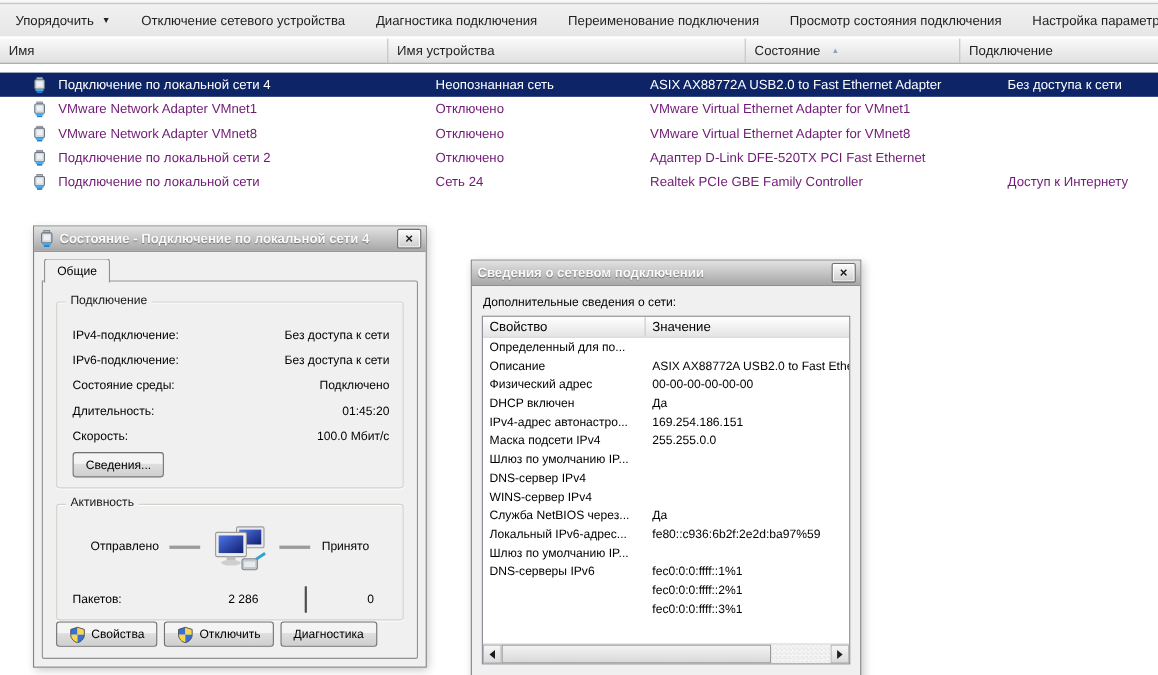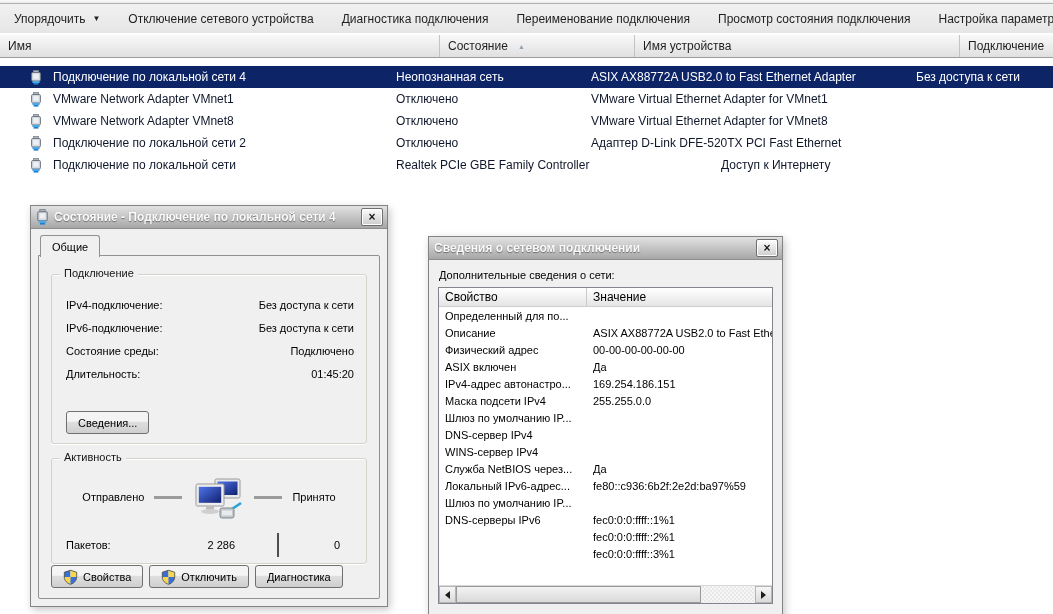--- a/index.html
+++ b/index.html
@@ -16,29 +16,29 @@
   .tb-item{display:flex;align-items:center;gap:7px;cursor:default;}
   .tb-caret{font-size:8px;color:#222;}
 
   
   .lv-header{position:absolute;top:34px;left:0;right:0;height:24px;
     background:linear-gradient(#f9f9f9,#e0e0e0);
     border-top:1px solid #ffffff;border-bottom:1px solid #9c9c9c;
     display:flex;font-size:12px;color:#1f1f1f;box-sizing:border-box;}
   .hcol{display:flex;align-items:center;padding-left:8px;box-sizing:border-box;
     border-right:1px solid #c3c3c3;}
-  .hcol-name{width:440px;}
+  .hcol-name{width:353px;}
   .hcol-state{width:195px;}
   .hcol-device{width:325px;}
   .hcol-conn{flex:1;border-right:none;}
   .sort-arrow{font-size:7px;color:#8fa3b8;margin-left:10px;}
 
   
   .lv-rows{position:absolute;top:66px;left:0;right:0;}
-  .lv-row{height:22px;display:flex;align-items:center;font-size:12px;color:#0f172a;}
+  .lv-row{height:22px;display:flex;align-items:center;font-size:12px;color:#701a75;}
   .lv-row.selected{background:#0d2467;color:#fff;}
   .cell{box-sizing:border-box;overflow:hidden;white-space:nowrap;}
   .cell-name{width:388px;display:flex;align-items:center;gap:11px;padding-left:30px;}
   .cell-state{width:195px;padding-left:8px;}
   .cell-device{width:325px;padding-left:8px;}
   .cell-conn{flex:1;padding-left:8px;}
   .net-icon{width:12px;height:15px;flex:0 0 auto;}
 
   
   .dialog{position:absolute;background:#f0f0f0;border:1px solid #838383;
@@ -182,26 +182,26 @@
     </div>
     <div class="tb-item">
       <span>Настройка параметров подключения</span>
     </div>
   </div>
 
   <div class="lv-header">
     <div class="hcol hcol-name">
       <span>Имя</span>
     </div>
+    <div class="hcol hcol-device">
+      <span>Имя устройства</span>
+    </div>
     <div class="hcol hcol-state">
       <span>Состояние</span>
       <span class="sort-arrow">▲</span>
-    </div>
-    <div class="hcol hcol-device">
-      <span>Имя устройства</span>
     </div>
     <div class="hcol hcol-conn">
       <span>Подключение</span>
     </div>
   </div>
 
   <div class="lv-rows">
     <div class="lv-row selected">
       <div class="cell cell-name">
         <svg class="net-icon">
@@ -246,20 +246,21 @@
       <div class="cell cell-device">Адаптер D-Link DFE-520TX PCI Fast Ethernet</div>
       <div class="cell cell-conn"></div>
     </div>
     <div class="lv-row">
       <div class="cell cell-name">
         <svg class="net-icon">
             <use href="#icon-net"></use>
           </svg>
         <span>Подключение по локальной сети</span>
       </div>
+      <div class="cell cell-state">Сеть  24</div>
       <div class="cell cell-device">Realtek PCIe GBE Family Controller</div>
       <div class="cell cell-conn">Доступ к Интернету</div>
     </div>
   </div>
 
   <div class="dialog" id="status-dialog">
     <div class="titlebar">
       <svg class="title-icon">
           <use href="#icon-net"></use>
         </svg>
@@ -285,20 +286,24 @@
             <span class="kv-value">Без доступа к сети</span>
           </div>
           <div class="kv-row">
             <span class="kv-label">Состояние среды:</span>
             <span class="kv-value">Подключено</span>
           </div>
           <div class="kv-row">
             <span class="kv-label">Длительность:</span>
             <span class="kv-value">01:45:20</span>
           </div>
+          <div class="kv-row">
+            <span class="kv-label">Скорость:</span>
+            <span class="kv-value">100.0 Мбит/с</span>
+          </div>
         </div>
         <button class="btn" id="details-btn">
           <span>Сведения...</span>
         </button>
       </div>
 
       <div class="groupbox" id="grp-activity">
         <span class="group-label">Активность</span>
         <div class="activity-graphic">
           <span>Отправлено</span>
@@ -358,21 +363,21 @@
       </div>
       <div class="dd-row">
         <div class="dd-prop">Описание</div>
         <div class="dd-val">ASIX AX88772A USB2.0 to Fast Ethernet</div>
       </div>
       <div class="dd-row">
         <div class="dd-prop">Физический адрес</div>
         <div class="dd-val">00-00-00-00-00-00</div>
       </div>
       <div class="dd-row">
-        <div class="dd-prop">ASIX включен</div>
+        <div class="dd-prop">DHCP включен</div>
         <div class="dd-val">Да</div>
       </div>
       <div class="dd-row">
         <div class="dd-prop">IPv4-адрес автонастро...</div>
         <div class="dd-val">169.254.186.151</div>
       </div>
       <div class="dd-row">
         <div class="dd-prop">Маска подсети IPv4</div>
         <div class="dd-val">255.255.0.0</div>
       </div>

